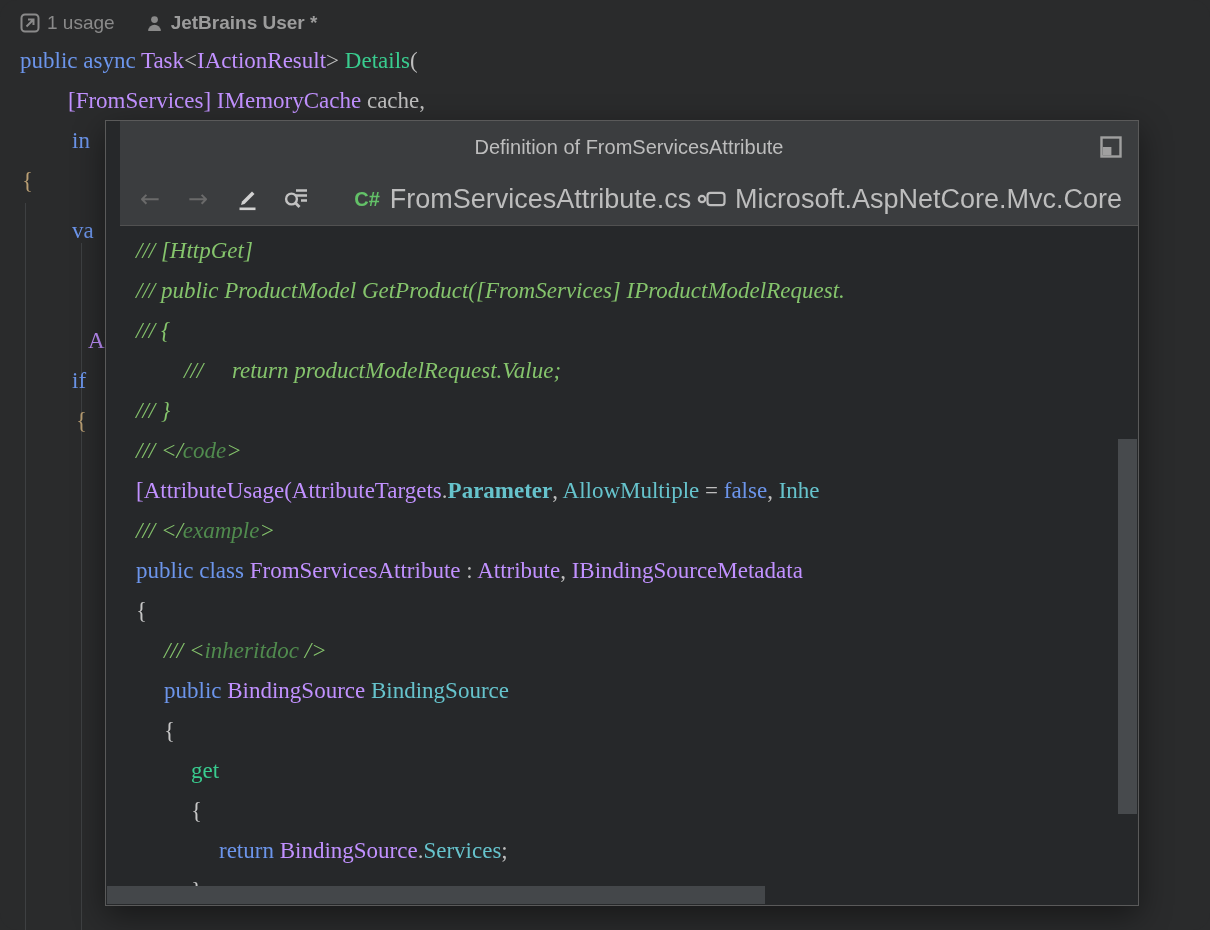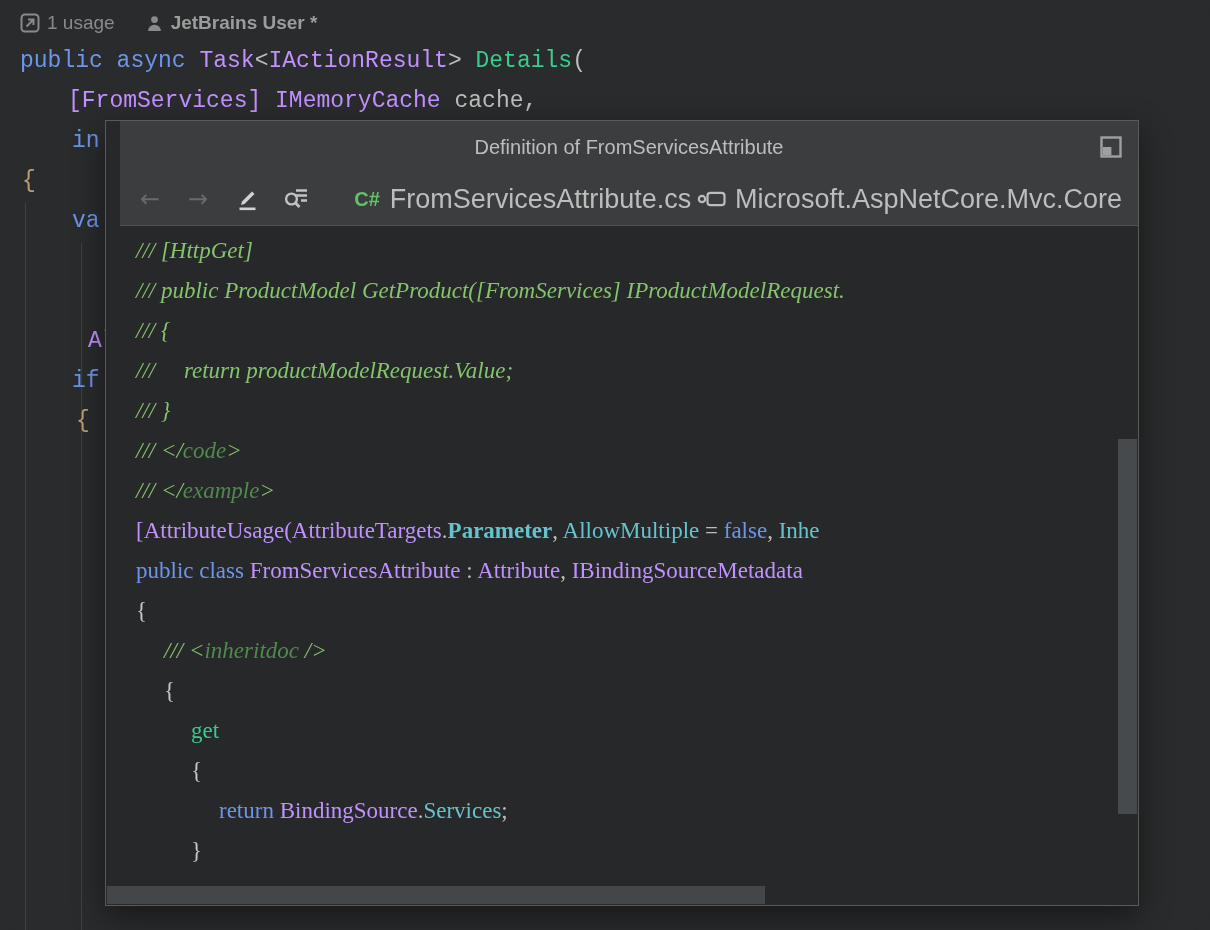--- a/index.html
+++ b/index.html
@@ -7,21 +7,21 @@
          background:#2A2B2C;font-family:"Liberation Sans",sans-serif;border-radius:17px;}
 
   
   .inlay-row{position:absolute;left:20px;top:8px;height:30px;display:flex;
              align-items:center;color:#8A8A8A;font-size:19px;}
   .inlay-item{display:flex;align-items:center;gap:7px;cursor:pointer;}
   .inlay-author{margin-left:30px;font-weight:bold;color:#9C9C9C;}
   .guide{position:absolute;width:1px;background:#3E4042;}
 
   .code-line{position:absolute;height:40px;line-height:40px;white-space:pre;
-             font-family:Liberation Mono, monospace;font-size:23px;}
+             font-family:Liberation Serif, serif;font-size:23px;}
 
   
   .tk-kw{color:var(--syn-kw);}
   .tk-type{color:var(--syn-type);}
   .tk-method{color:var(--syn-method);}
   .tk-prop{color:var(--syn-prop);}
   .tk-enum{color:var(--syn-enum);font-weight:bold;}
   .tk-doc{color:var(--syn-doc);font-style:italic;}
   .tk-doctag{color:var(--syn-doctag);font-style:italic;}
   .tk-punc{color:var(--syn-punc);}
@@ -84,21 +84,21 @@
       </svg>
       <span>JetBrains User *</span>
     </span>
   </div>
 
   <div id="bg-code">
       <div class="code-line" style="left: 20px; top: 41px;"><span class="tk-kw">public async </span><span class="tk-type">Task</span><span class="tk-punc">&lt;</span><span class="tk-type">IActionResult</span><span class="tk-punc">&gt; </span><span class="tk-method">Details</span><span class="tk-punc">(</span></div>
       <div class="code-line" style="left: 68px; top: 81px;"><span class="tk-type">[FromServices]</span><span class="tk-punc"> </span><span class="tk-type">IMemoryCache</span><span class="tk-punc"> cache,</span></div>
       <div class="code-line" style="left: 72px; top: 121px;"><span class="tk-kw">in</span></div>
       <div class="code-line" style="left: 22px; top: 161px;"><span class="tk-braceb">{</span></div>
-      <div class="code-line" style="left: 72px; top: 201px;"><span class="tk-kw">va</span></div>
+      <div class="code-line" style="left: 72px; top: 211px;"><span class="tk-kw">va</span></div>
       <div class="code-line" style="left: 88px; top: 321px;"><span class="tk-type">Al</span></div>
       <div class="code-line" style="left: 72px; top: 361px;"><span class="tk-kw">if</span></div>
       <div class="code-line" style="left: 76px; top: 401px;"><span class="tk-braceb">{</span></div>
     </div>
 
   <div id="popup">
     <div id="popup-header">
       <div id="title-row">
         <span>Definition of FromServicesAttribute</span>
         <span id="win-btn">
@@ -136,28 +136,29 @@
             <rect x="10.5" y="3.8" width="17" height="12.4" rx="3" fill="none" stroke="#BDBDBD" stroke-width="2.2"></rect>
           </svg>
           <span id="module-name">Microsoft.AspNetCore.Mvc.Core</span>
         </span>
       </div>
     </div>
     <div id="popup-code">
         <div class="pline" style="padding-left: 0px;"><span class="tk-doc">/// [HttpGet]</span></div>
         <div class="pline" style="padding-left: 0px;"><span class="tk-doc">/// public ProductModel GetProduct([FromServices] IProductModelRequest.</span></div>
         <div class="pline" style="padding-left: 0px;"><span class="tk-doc">/// {</span></div>
-        <div class="pline" style="padding-left: 0px;"><span class="tk-doc">///     return productModelRequest.Value;</span></div>
+        <div class="pline" style="padding-left: 0px; margin-left: 48px;"><span class="tk-doc">///     return productModelRequest.Value;</span></div>
         <div class="pline" style="padding-left: 0px;"><span class="tk-doc">/// }</span></div>
         <div class="pline" style="padding-left: 0px;"><span class="tk-doc">/// &lt;/</span><span class="tk-doctag">code</span><span class="tk-doc">&gt;</span></div>
+        <div class="pline" style="padding-left: 0px;"><span class="tk-type">[AttributeUsage(AttributeTargets</span><span class="tk-punc">.</span><span class="tk-enum">Parameter</span><span class="tk-punc">, </span><span class="tk-prop">AllowMultiple</span><span class="tk-punc"> = </span><span class="tk-kw">false</span><span class="tk-punc">, </span><span class="tk-prop">Inhe</span></div>
         <div class="pline" style="padding-left: 0px;"><span class="tk-doc">/// &lt;/</span><span class="tk-doctag">example</span><span class="tk-doc">&gt;</span></div>
-        <div class="pline" style="padding-left: 0px;"><span class="tk-type">[AttributeUsage(AttributeTargets</span><span class="tk-punc">.</span><span class="tk-enum">Parameter</span><span class="tk-punc">, </span><span class="tk-prop">AllowMultiple</span><span class="tk-punc"> = </span><span class="tk-kw">false</span><span class="tk-punc">, </span><span class="tk-prop">Inhe</span></div>
         <div class="pline" style="padding-left: 0px;"><span class="tk-kw">public class</span><span class="tk-punc"> </span><span class="tk-type">FromServicesAttribute</span><span class="tk-punc"> : </span><span class="tk-type">Attribute</span><span class="tk-punc">, </span><span class="tk-type">IBindingSourceMetadata</span></div>
         <div class="pline" style="padding-left: 0px;"><span class="tk-brace">{</span></div>
         <div class="pline" style="padding-left: 28px;"><span class="tk-doc">/// &lt;</span><span class="tk-doctag">inheritdoc</span><span class="tk-doc"> /&gt;</span></div>
+        <div class="pline" style="padding-left: 28px;"><span class="tk-kw">public</span><span class="tk-punc"> </span><span class="tk-type">BindingSource</span><span class="tk-punc"> </span><span class="tk-prop">BindingSource</span></div>
         <div class="pline" style="padding-left: 28px;"><span class="tk-brace">{</span></div>
         <div class="pline" style="padding-left: 55px;"><span class="tk-method">get</span></div>
         <div class="pline" style="padding-left: 55px;"><span class="tk-brace">{</span></div>
         <div class="pline" style="padding-left: 83px;"><span class="tk-kw">return</span><span class="tk-punc"> </span><span class="tk-type">BindingSource</span><span class="tk-punc">.</span><span class="tk-prop">Services</span><span class="tk-punc">;</span></div>
         <div class="pline" style="padding-left: 55px;"><span class="tk-brace">}</span></div>
       </div>
     <div id="vscroll"></div>
     <div id="hscroll"></div>
   </div>
 

